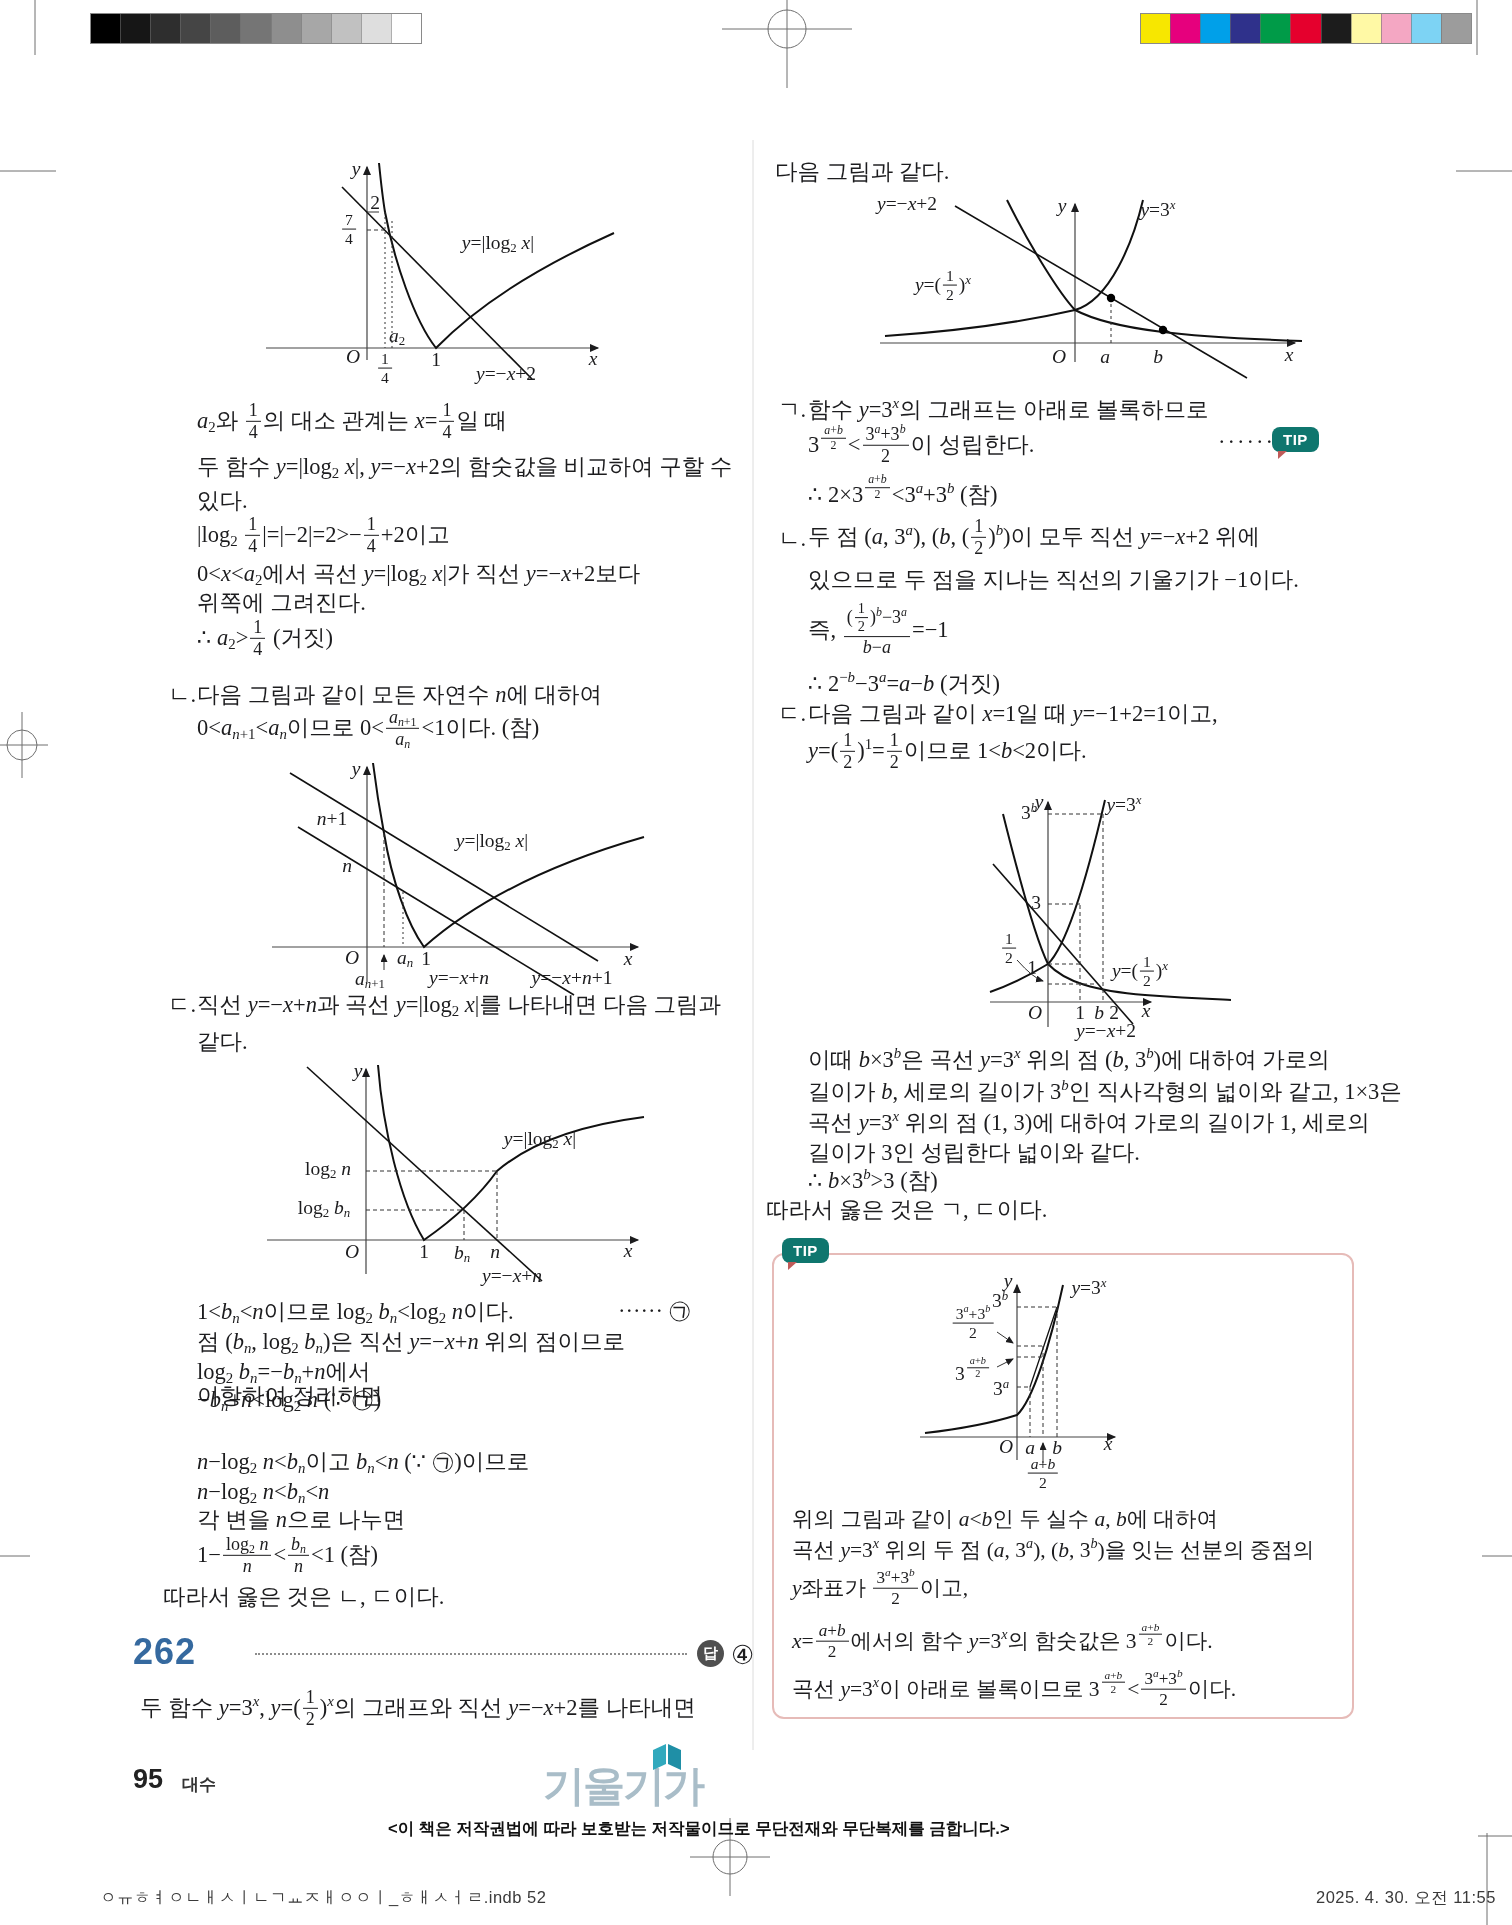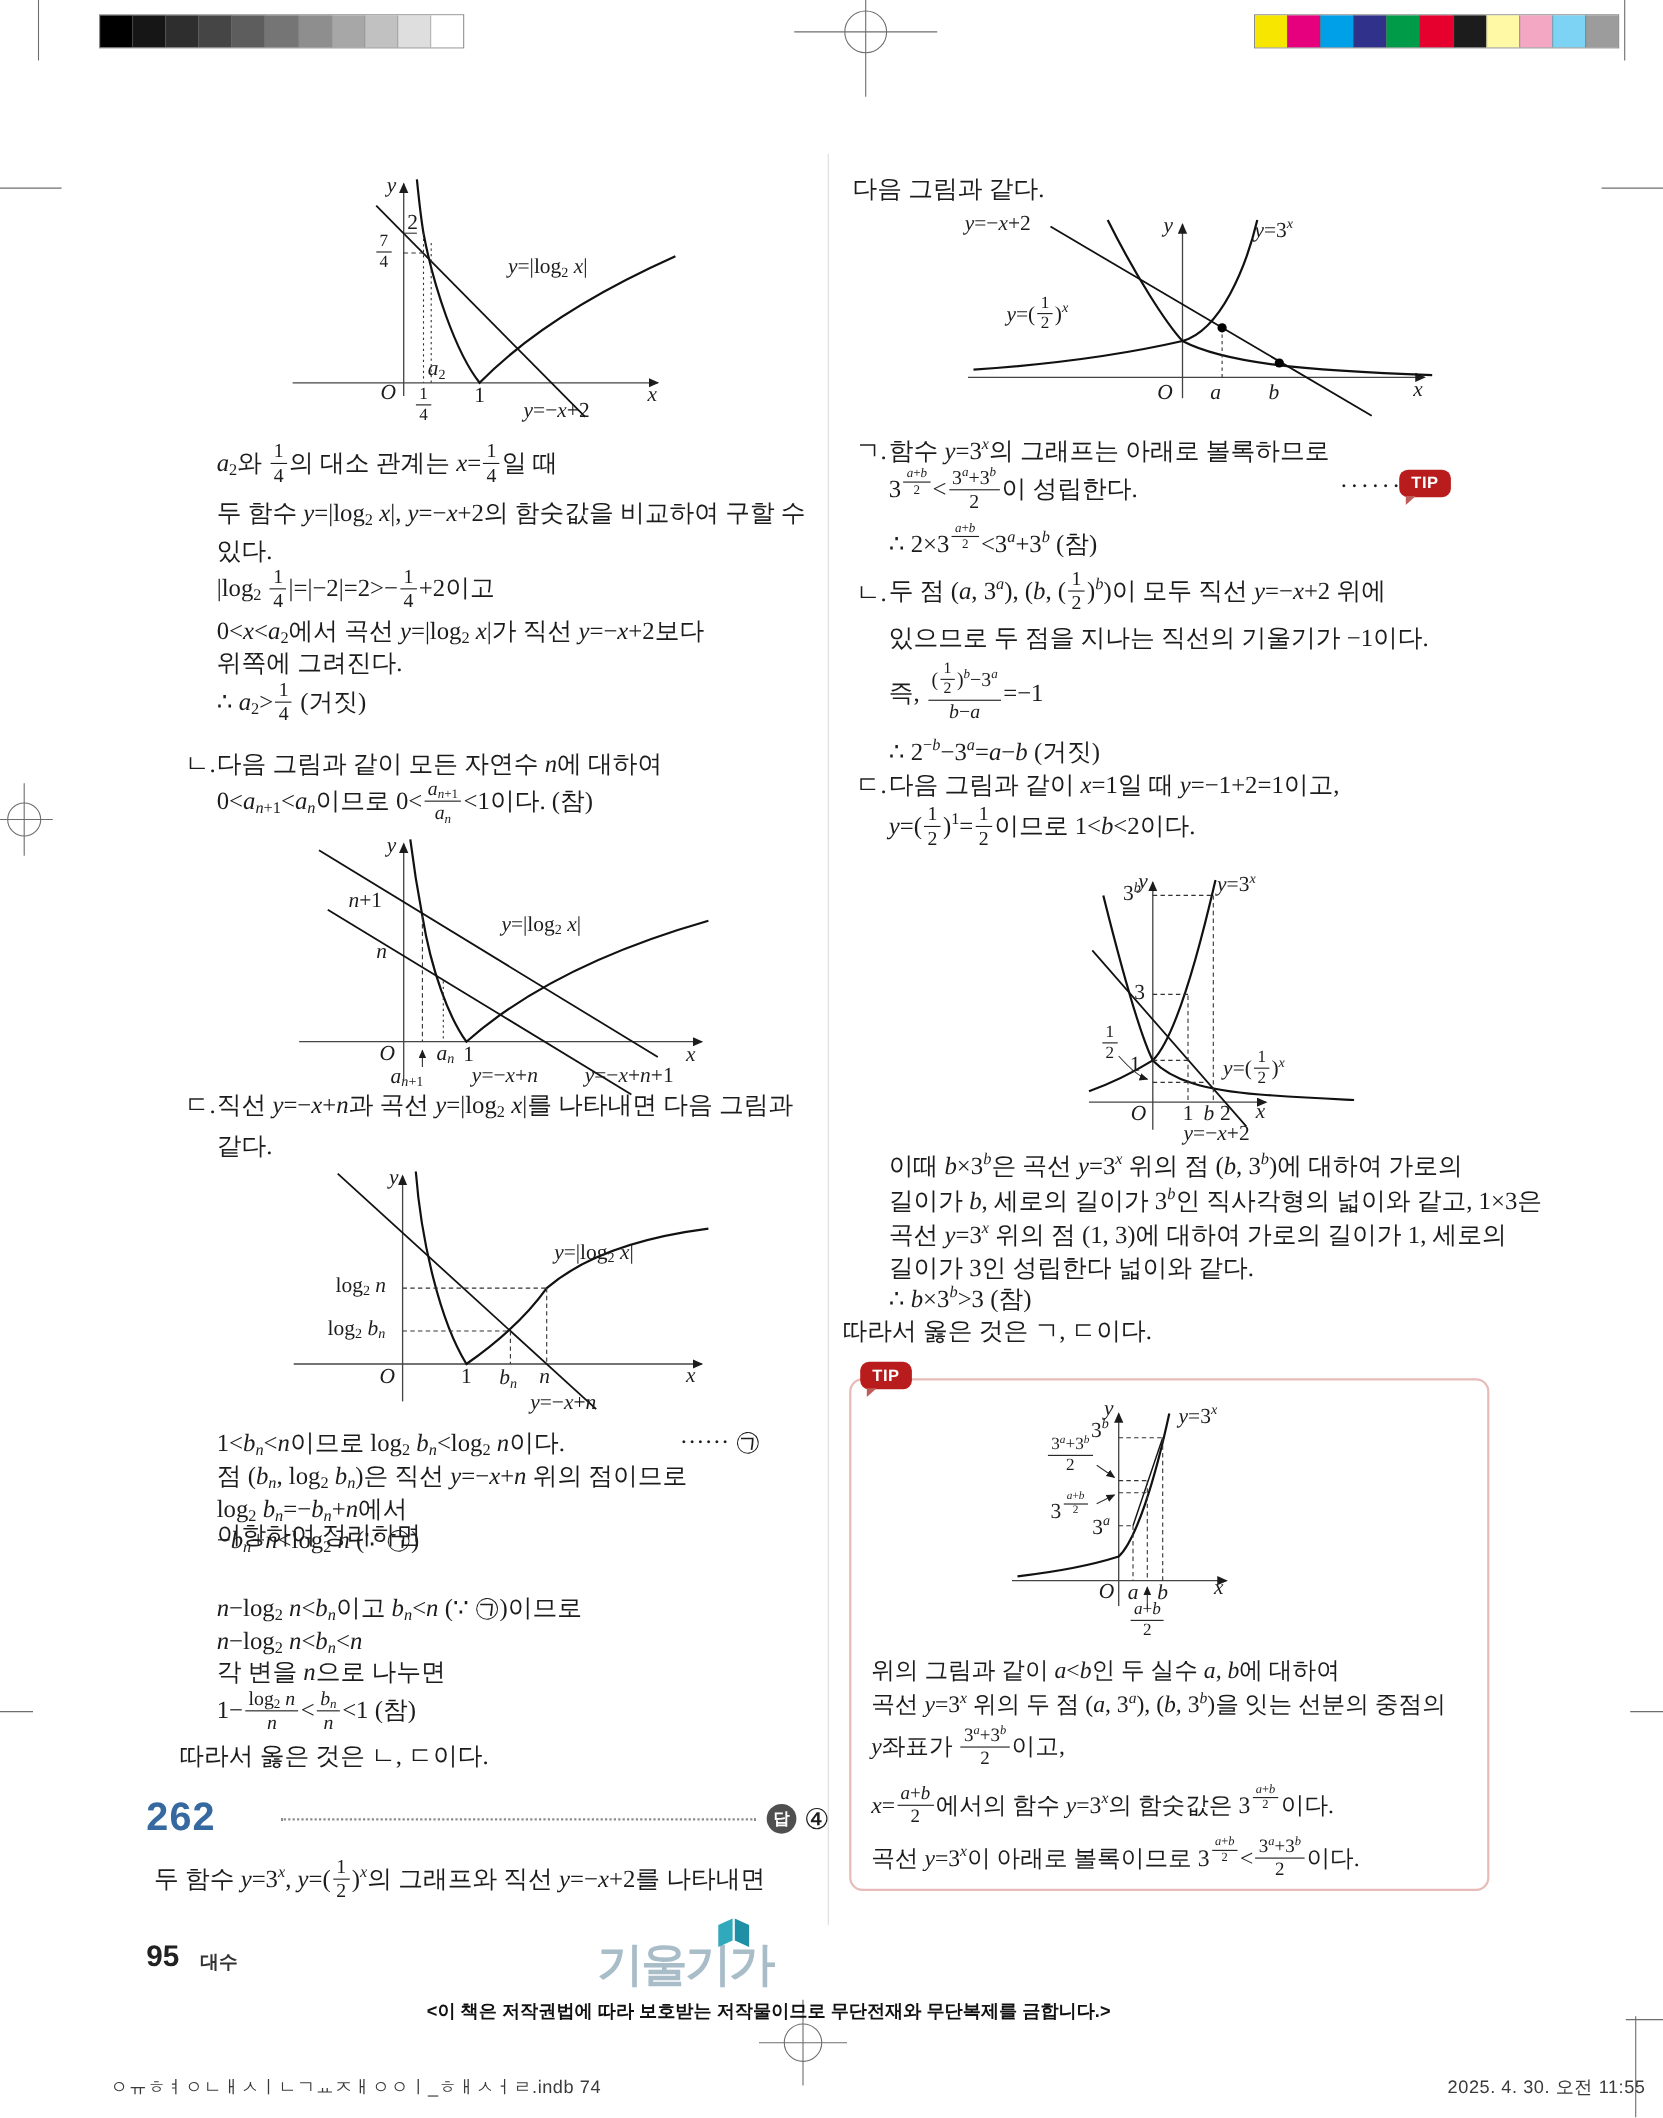--- a/index.html
+++ b/index.html
@@ -19,21 +19,21 @@
 .frac>.num{border-bottom:1.3px solid currentColor;padding:0 3px}
 .frac>.den{padding:0 3px}
 .bar{position:absolute;top:13px;width:332px;height:31px;display:flex;border:1px solid #8a8a8a;box-sizing:border-box}
 .bar .cell{flex:1;height:100%}
 .bar .cell+.cell{border-left:1px solid rgba(110,110,110,.55)}
 .pnum{position:absolute;font:800 36px "Liberation Sans","DejaVu Sans",sans-serif;color:#35699f;letter-spacing:1px;transform:translateY(-50%)}
 .leader{position:absolute;border-top:2.5px dotted #8c8c8c;height:0}
 .ansbadge{position:absolute;width:27px;height:27px;border-radius:50%;background:#4f4f4f;color:#fff;
   font:700 15px "Liberation Sans","DejaVu Sans",sans-serif;display:flex;align-items:center;justify-content:center}
 .anschoice{position:absolute;font-size:26px;transform:translateY(-50%)}
-.tipbadge{position:absolute;background:#b91c1c;color:#fff;font:700 15px "Liberation Sans","DejaVu Sans",sans-serif;
+.tipbadge{position:absolute;background:#0f766e;color:#fff;font:700 15px "Liberation Sans","DejaVu Sans",sans-serif;
   padding:4px 11px;border-radius:8px;letter-spacing:.5px}
 .tipbadge:after{content:"";position:absolute;left:6px;bottom:-7px;width:0;height:0;
   border-style:solid;border-width:8px 9px 0 0;border-color:#c05b59 transparent transparent transparent}
 .tipbox{position:absolute;border:2px solid #e6bbb8;border-radius:12px;background:#fff}
 .footpage{position:absolute;font:800 27px "Liberation Sans","DejaVu Sans",sans-serif;color:#222;transform:translateY(-50%)}
 .footbook{position:absolute;font:700 17px "Liberation Sans","DejaVu Sans",sans-serif;color:#333;transform:translateY(-50%)}
 .copy{position:absolute;font:700 16.5px "Liberation Sans","DejaVu Sans",sans-serif;color:#111;transform:translateY(-50%);white-space:nowrap}
 .printinfo{position:absolute;font:400 16.5px "Liberation Sans","DejaVu Sans",sans-serif;color:#3a3a3a;transform:translateY(-50%);white-space:nowrap;letter-spacing:.5px}
 .logo{position:absolute;font:800 42px "Liberation Sans","DejaVu Sans",sans-serif;color:#a9bdc8;letter-spacing:-2px;transform:translateY(-50%)}
 .marks{position:absolute;left:0;top:0;pointer-events:none}
@@ -407,14 +407,14 @@
     </span>이다.</div>
 
 <div class="footpage" style="left:133px;top:1779px">95</div>
 <div class="footbook" style="left:182px;top:1784px">대수</div>
 <div class="logo" style="left:543px;top:1786px">기울기가</div>
 <svg class="abs" style="left:650px;top:1741px" width="34" height="30" viewBox="0 0 34 30">
   <path d="M3,9 L16,3 L16,23 L3,29 z" fill="#31a9bd"></path>
   <path d="M18,3 L31,9 L31,29 L18,23 z" fill="#1f8fa6"></path>
 </svg>
 <div class="copy" style="left:388px;top:1829px">&lt;이 책은 저작권법에 따라 보호받는 저작물이므로 무단전재와 무단복제를 금합니다.&gt;</div>
-<div class="printinfo" style="left:100px;top:1898px">ㅇㅠㅎㅕㅇㄴㅐㅅㅣㄴㄱㅛㅈㅐㅇㅇㅣ_ㅎㅐㅅㅓㄹ.indb   74</div>
+<div class="printinfo" style="left:100px;top:1898px">ㅇㅠㅎㅕㅇㄴㅐㅅㅣㄴㄱㅛㅈㅐㅇㅇㅣ_ㅎㅐㅅㅓㄹ.indb   52</div>
 <div class="printinfo" style="left:1316px;top:1898px">2025. 4. 30.   오전 11:55</div>
 
 </body></html>

